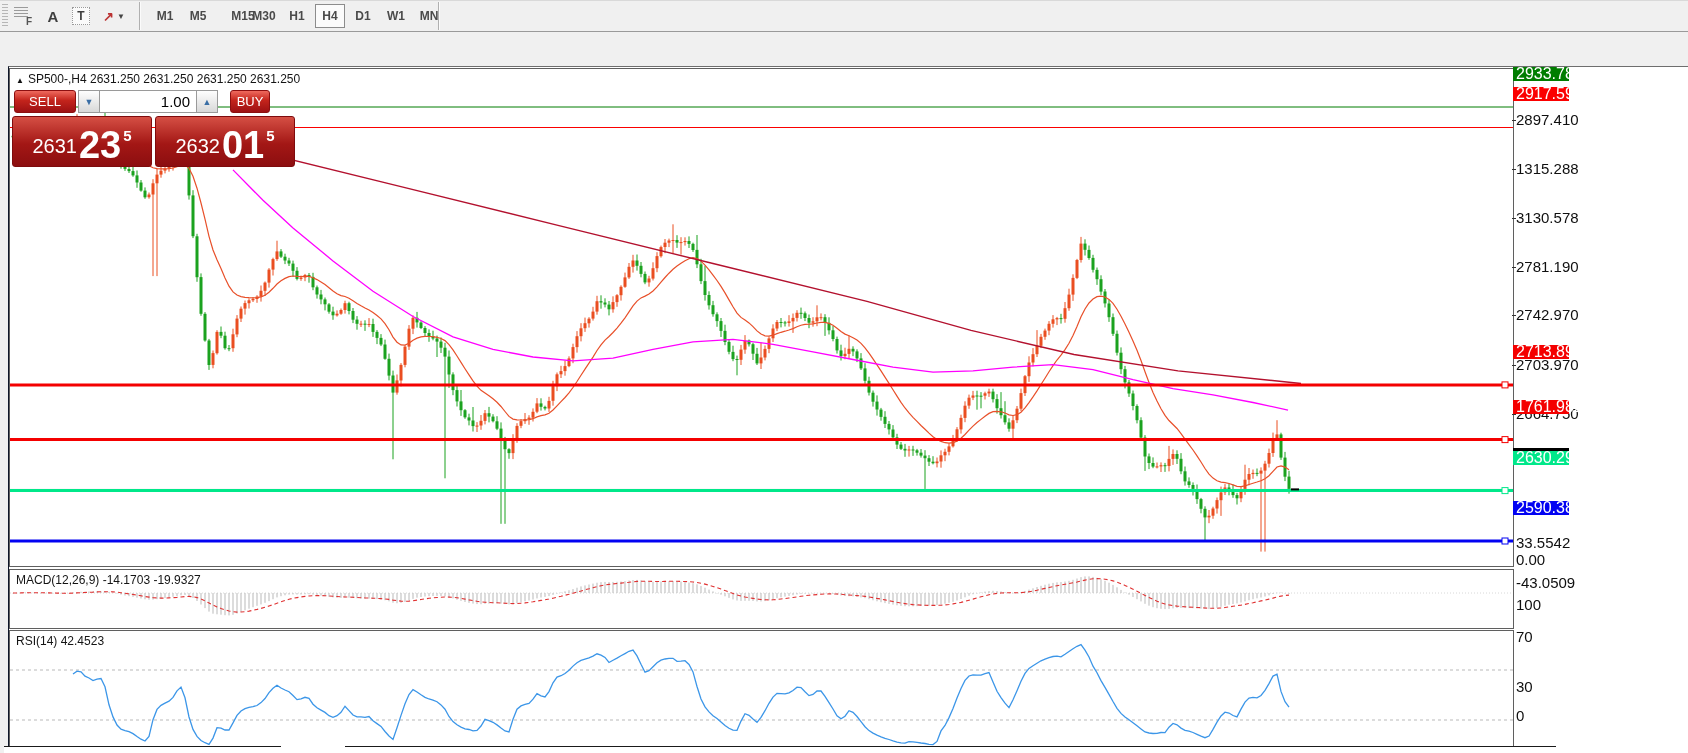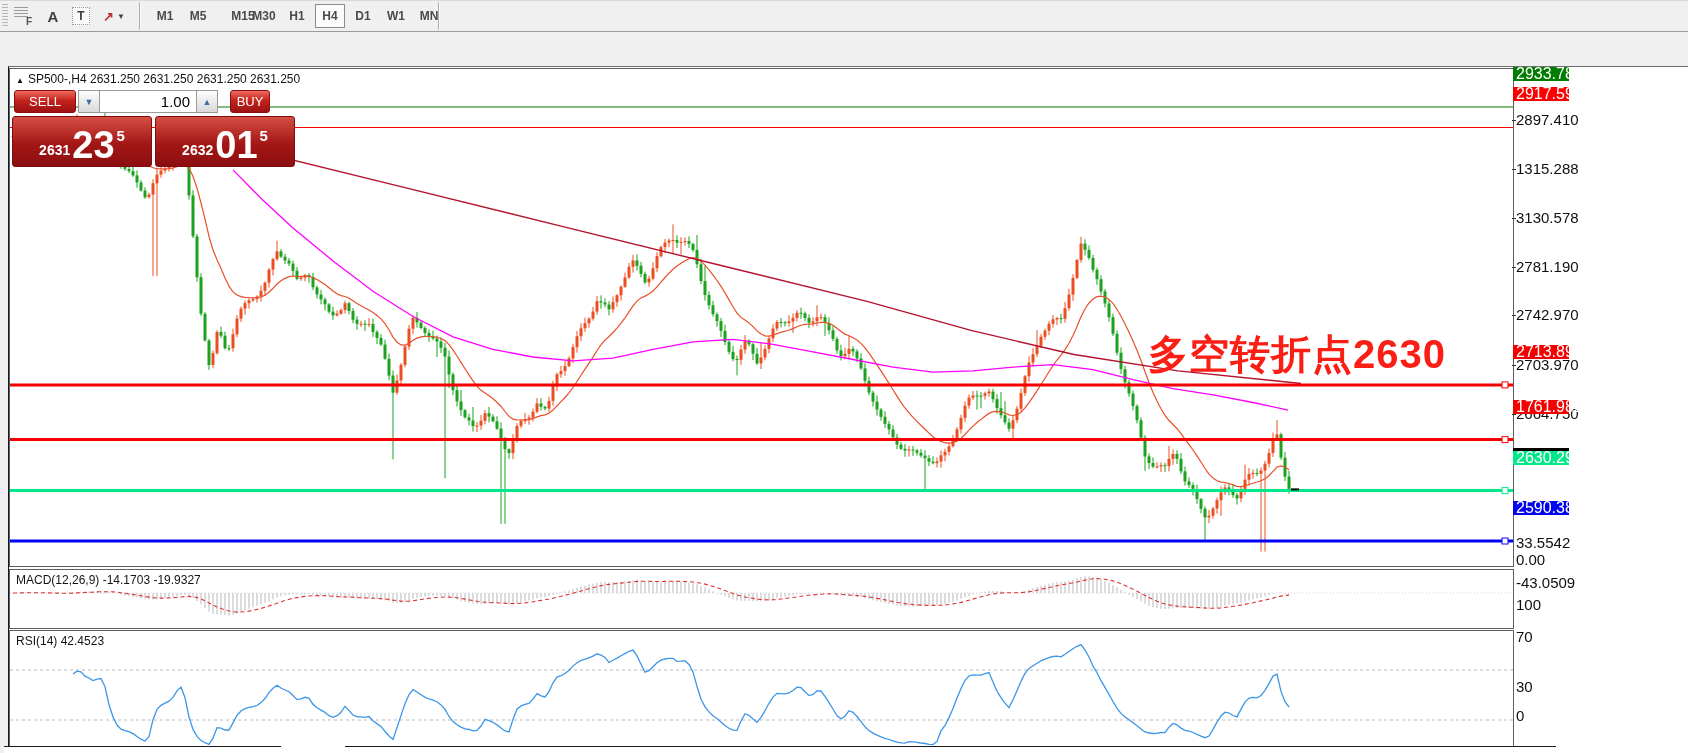--- a/index.html
+++ b/index.html
@@ -54,21 +54,21 @@
     display:flex; align-items:center; justify-content:center;
     background:linear-gradient(#ef6a5e, #c3241c 45%, #9d1113); border:1px solid #8c0f10; cursor:pointer; }
   .tp-spin { position:absolute; top:0; height:23px; background:linear-gradient(#fefefe,#d8d8d8);
     border:1px solid #9a9a9a; display:flex; align-items:center; justify-content:center;
     color:#3a6ea5; font-size:9px; cursor:pointer; }
   .tp-vol { position:absolute; top:0; height:23px; border:1px solid #9a9a9a; border-left:none; border-right:none;
     font-size:15px; text-align:right; padding-right:6px; font-family:"Liberation Sans",sans-serif; }
   .tile { position:absolute; top:26px; width:140px; height:51px; border-radius:3px;
     background:linear-gradient(#d54f44, #a31715 55%, #8c0e10); border:1px solid #7e0b0d;
     color:#fff; display:flex; align-items:flex-end; justify-content:center; padding-bottom:4px; cursor:pointer; }
-  .tile .small { font-size:14px; font-weight:bold; margin:0 2px 4px 0; }
+  .tile .small { font-size:20px; font-weight:normal; margin:0 2px 4px 0; }
   .tile .big   { font-size:38px; font-weight:bold; line-height:34px; }
   .tile .sup   { font-size:15px; font-weight:bold; margin:0 0 18px 2px; }
   
   .annotation { position:absolute; left:1138px; top:258px; z-index:4;
     font-size:40px; font-weight:bold; color:#fa1e14; white-space:nowrap; letter-spacing:1px; }
   
   .dock-seg { position:absolute; height:7px; background:#fff; border-top:1px solid #1a1a1a; }
 </style>
 </head>
 <body>
@@ -762,21 +762,20 @@
         <rect x="1492" y="367.6" width="6" height="6" fill="#fff" stroke="#f40000"></rect>
         <line x1="0" y1="421.6" x2="1503" y2="421.6" stroke="#00e88a" stroke-width="3"></line>
         <rect x="1492" y="418.6" width="6" height="6" fill="#fff" stroke="#00e88a"></rect>
         <line x1="0" y1="472.0" x2="1503" y2="472.0" stroke="#0202f2" stroke-width="3"></line>
         <rect x="1492" y="469.0" width="6" height="6" fill="#fff" stroke="#0202f2"></rect>
         <rect x="1281" y="419.4" width="8" height="2" fill="#000"></rect>
       </svg>
     <div class="pane-label">
       <span class="hdr-tri">▲</span><span>SP500-,H4 2631.250 2631.250 2631.250 2631.250</span>
     </div>
-    <div class="annotation">多空转折点2630</div>
 
     <div class="trade-panel">
       <div class="tp-btn" style="left:2px;width:62px">SELL</div>
       <div class="tp-spin" style="left:66px;width:22px">▼</div>
       <input class="tp-vol" style="left: 88px; width: 96px;" value="1.00">
       <div class="tp-spin" style="left:184px;width:22px">▲</div>
       <div class="tp-btn" style="left:218px;width:40px">BUY</div>
       <div class="tile" style="left:0">
         <span class="small">2631</span>
           <span class="big">23</span>

